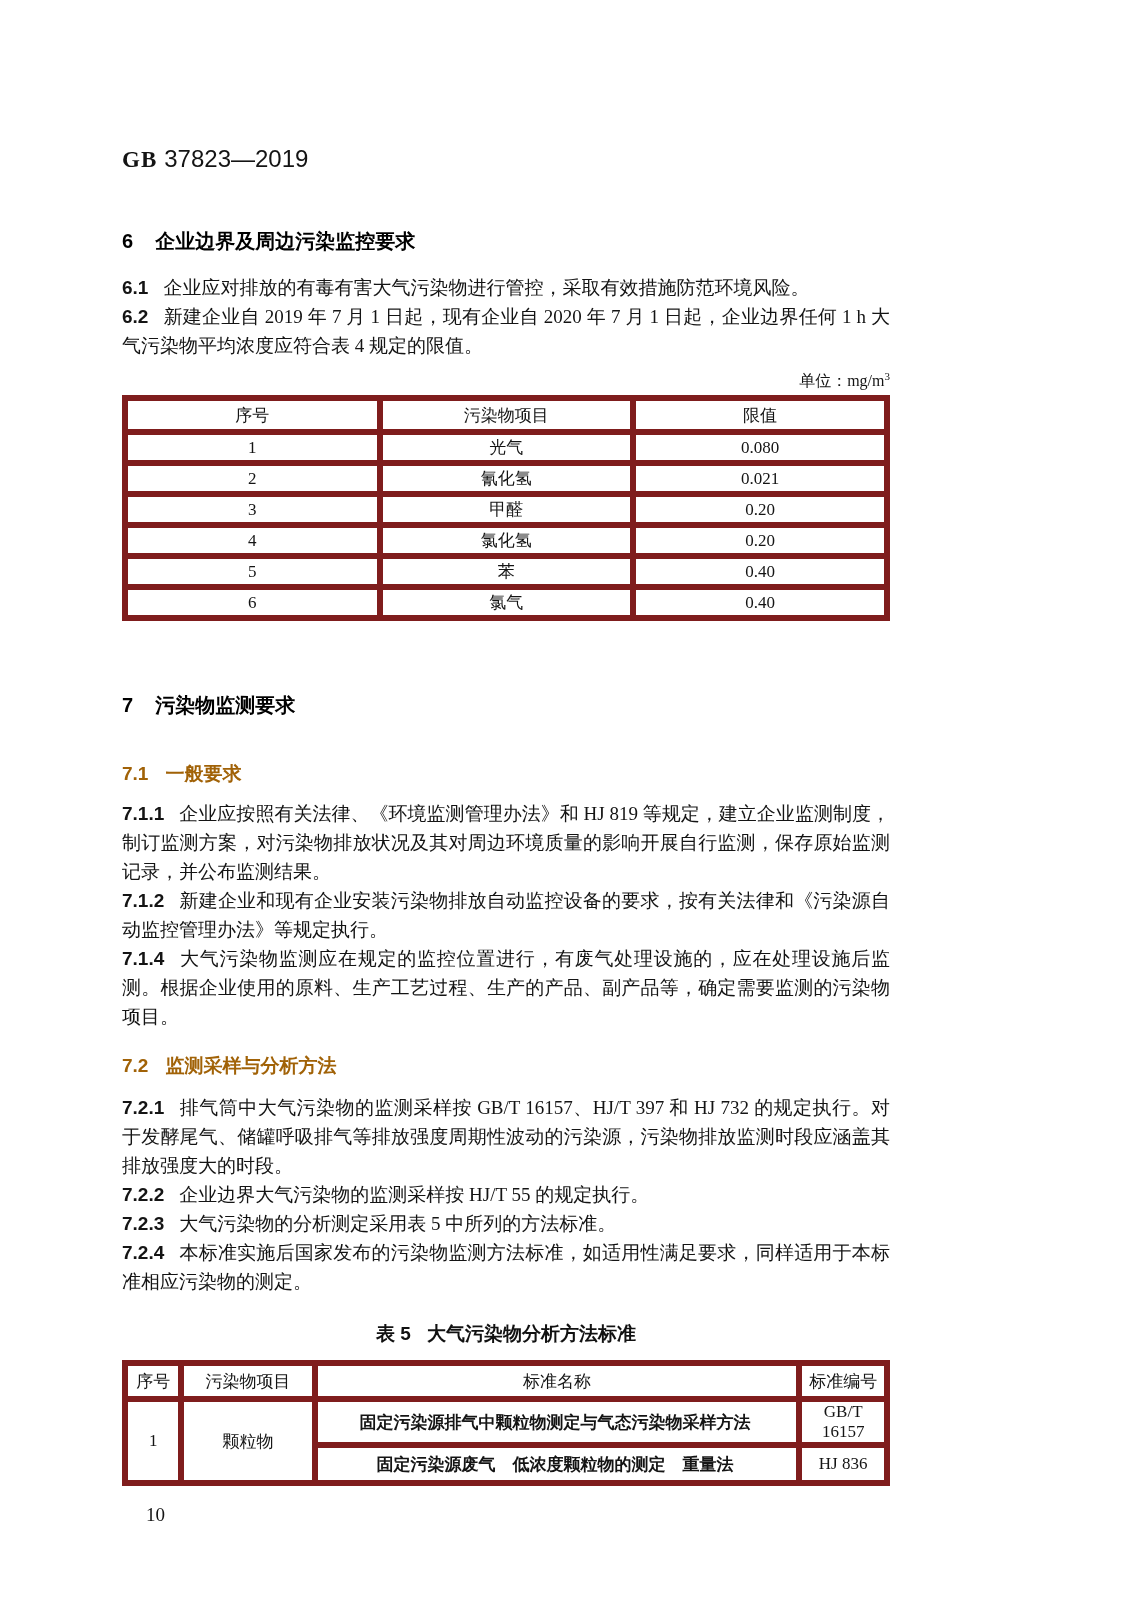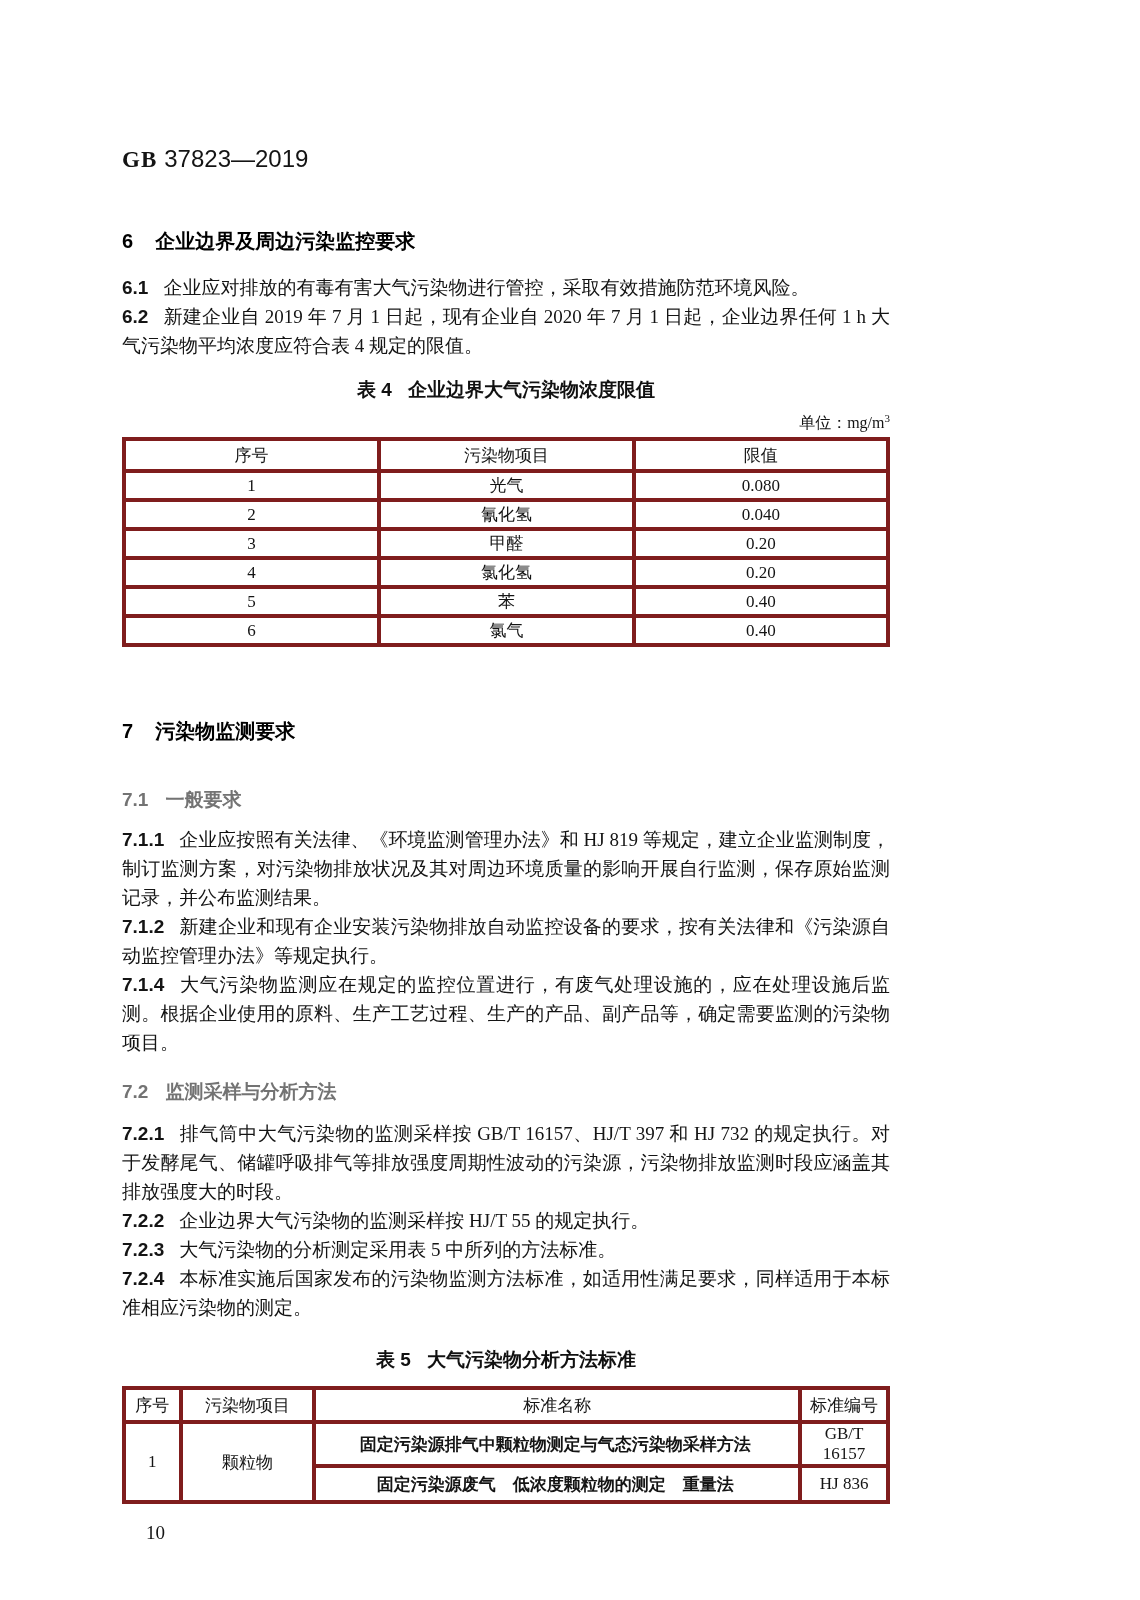--- a/index.html
+++ b/index.html
@@ -11,39 +11,39 @@
     padding:145px 162px 0 122px;
     font-family:"Liberation Serif", serif;
     color:#141414;
     overflow:hidden;
   }
   .doc-header { font-size:23px; line-height:27px; }
   .gb-prefix { font-family:"Liberation Serif", serif; font-weight:700; letter-spacing:1px; }
   .gb-number { font-family:"Liberation Sans", sans-serif; font-weight:400; margin-left:7px; font-size:24px; }
 
   .h-main { font-family:"Liberation Sans", sans-serif; font-weight:700; font-size:20px; line-height:28px; margin:0; color:#000000; }
-  .h-sub  { font-family:"Liberation Sans", sans-serif; font-weight:700; font-size:19px; line-height:26px; margin:0; color:#737373; }
+  .h-sub  { font-family:"Liberation Sans", sans-serif; font-weight:700; font-size:19px; line-height:26px; margin:0; color:#a16207; }
   .h-num  { margin-right:22px; }
   .h-num-sub { margin-right:17px; }
 
   .para { font-size:19px; line-height:29px; text-align:justify; margin:0; }
   .c-num { font-family:"Liberation Sans", sans-serif; font-weight:700; margin-right:15px; }
 
   .tbl-title { text-align:center; font-family:"Liberation Sans", sans-serif; font-weight:700; font-size:19px; line-height:24px; margin:0; color:#111; }
   .tbl-title .t-label { margin-right:16px; }
   .unit-line { text-align:right; font-size:16px; line-height:20px; margin:6px 0 4px 0; }
   .unit-line sup { font-size:11px; }
 
   table.gbtable {
     width:100%; border-collapse:collapse; table-layout:fixed;
     font-size:17px; color:#141414;
     border-top:3px solid #000; border-bottom:3px solid #000;
   }
   table.gbtable th, table.gbtable td {
-    border:4px solid #7f1d1d; text-align:center; vertical-align:middle;
+    border:6px solid #7f1d1d; text-align:center; vertical-align:middle;
     font-weight:400; padding:0 4px; overflow:hidden;
   }
   .t4 th { height:28px; } .t4 td { height:25px; }
   .t5 th { height:30px; } .t5 td { height:32px; }
   .t5 .name-cell { text-align:center; padding-left:0;font-weight:bold; }
 
   .page-number { font-size:19px; margin:18px 0 0 24px; }
 </style>
 </head>
 <body>
@@ -58,23 +58,20 @@
     <span class="h-num">6</span><span>企业边界及周边污染监控要求</span>
   </h2>
 
   <p class="para" style="margin-top:18px;">
     <span class="c-num">6.1</span><span>企业应对排放的有毒有害大气污染物进行管控，采取有效措施防范环境风险。</span>
   </p>
   <p class="para">
     <span class="c-num">6.2</span><span>新建企业自 2019 年 7 月 1 日起，现有企业自 2020 年 7 月 1 日起，企业边界任何 1 h 大气污染物平均浓度应符合表 4 规定的限值。</span>
   </p>
 
-  <p class="tbl-title" style="margin-top:18px;">
-    <span class="t-label">表 4</span><span>企业边界大气污染物浓度限值</span>
-  </p>
   <div class="unit-line">
     <span>单位：mg/m</span><sup>3</sup>
   </div>
 
   <table class="gbtable t4">
     <colgroup>
         <col style="width:33.4%">
         <col style="width:33.3%">
         <col style="width:33.3%">
       </colgroup>
@@ -87,21 +84,21 @@
     </thead>
     <tbody>
       <tr>
         <td>1</td>
         <td>光气</td>
         <td>0.080</td>
       </tr>
       <tr>
         <td>2</td>
         <td>氰化氢</td>
-        <td>0.040</td>
+        <td>0.021</td>
       </tr>
       <tr>
         <td>3</td>
         <td>甲醛</td>
         <td>0.20</td>
       </tr>
       <tr>
         <td>4</td>
         <td>氯化氢</td>
         <td>0.20</td>

